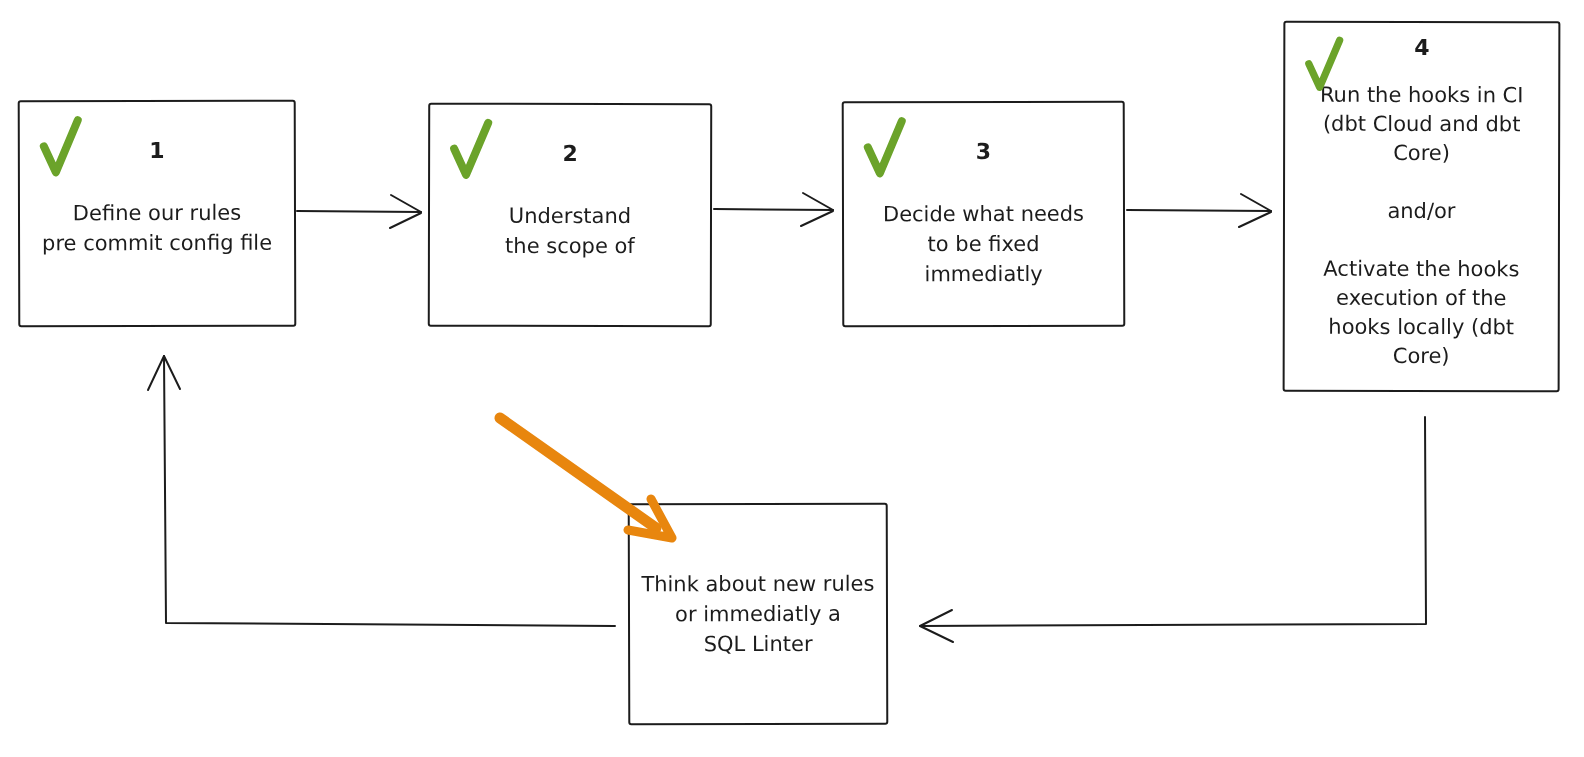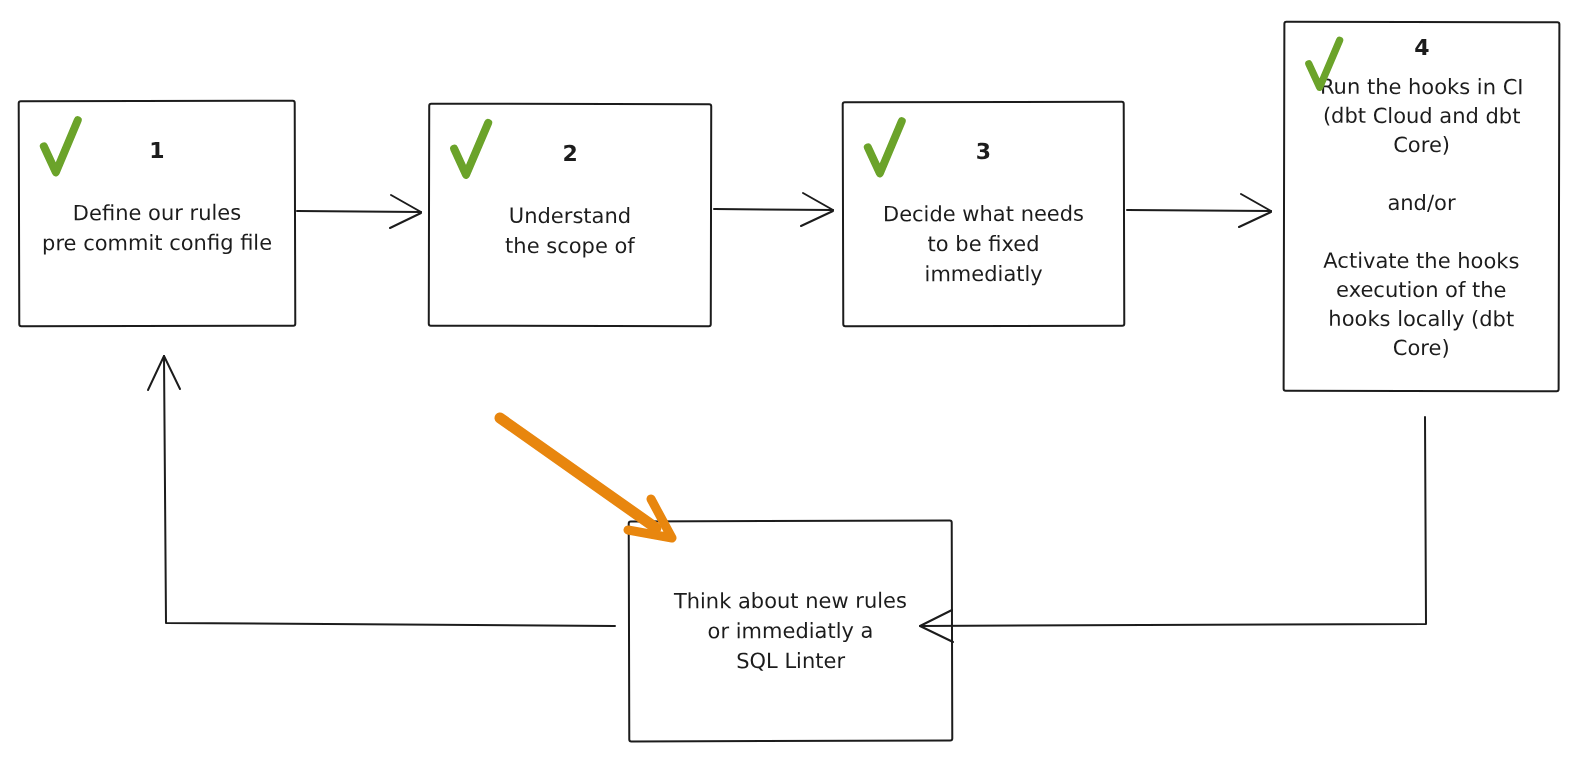--- a/index.html
+++ b/index.html
@@ -44,21 +44,21 @@
     stroke-linejoin: round;
   }
   .step-number {
     margin-top: 36px;
     font-size: 22px;
     line-height: 26px;
     font-weight: bold;
   }
   .box4 .step-number { margin-top: 12px; }
   .step-lines { margin-top: 34px; }
-  .box4 .step-lines { margin-top: 12px; }
+  .box4 .step-lines { margin-top: 20px; }
   .line {
     font-size: 21px;
     line-height: 30px;
     min-height: 30px;
     white-space: nowrap;
   }
   .box4 .line { line-height: 29px; min-height: 29px; }
   .loop-lines { padding-top: 64px; }
   .arrows {
     position: absolute;
@@ -140,21 +140,21 @@
       <div class="line"></div>
       <div class="line">and/or</div>
       <div class="line"></div>
       <div class="line">Activate the hooks</div>
       <div class="line">execution of the</div>
       <div class="line">hooks locally (dbt</div>
       <div class="line">Core)</div>
     </div>
   </div>
 
-  <div class="box r1" style="left:628px; top:520px; width:325px; height:222px;">
+  <div class="box r1" style="left:628px; top:503px; width:260px; height:222px;">
     <div class="loop-lines">
       <div class="line">Think about new rules</div>
       <div class="line">or immediatly a</div>
       <div class="line">SQL Linter</div>
     </div>
   </div>
 
   <svg class="arrows" viewBox="0 0 1584 757">
     <g>
       <path class="black" d="M 297,211 L 421,212"></path>

